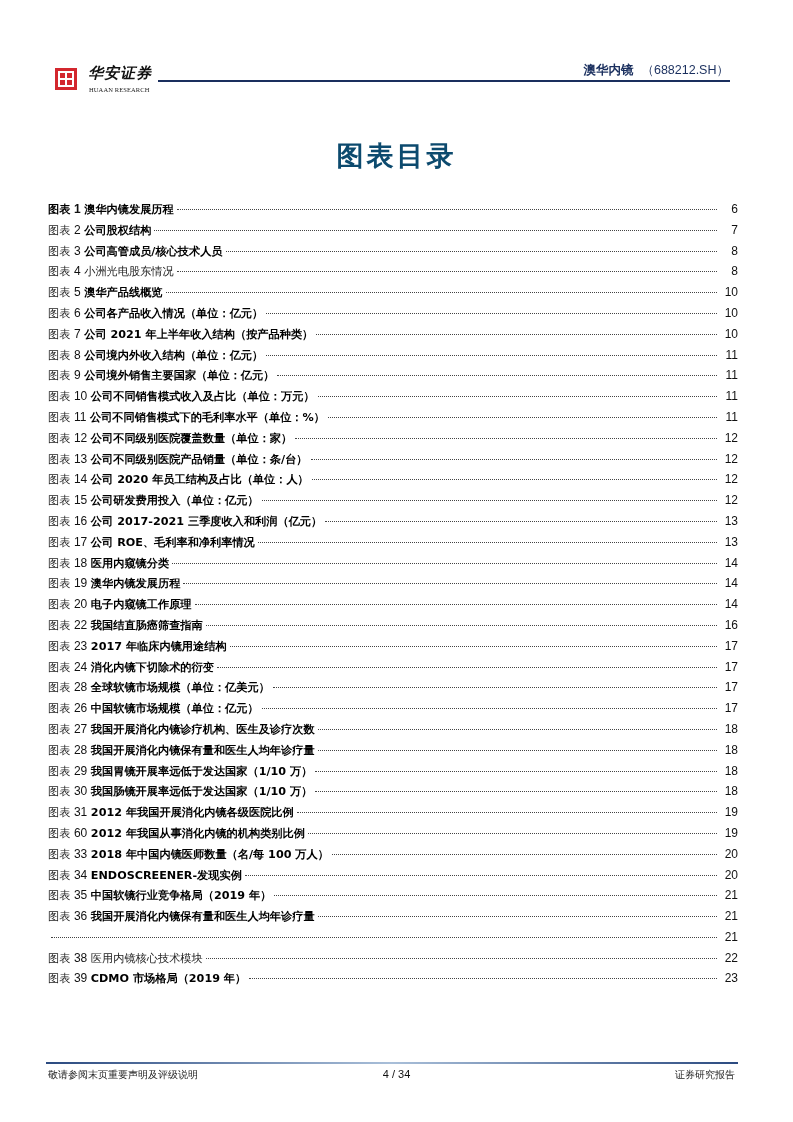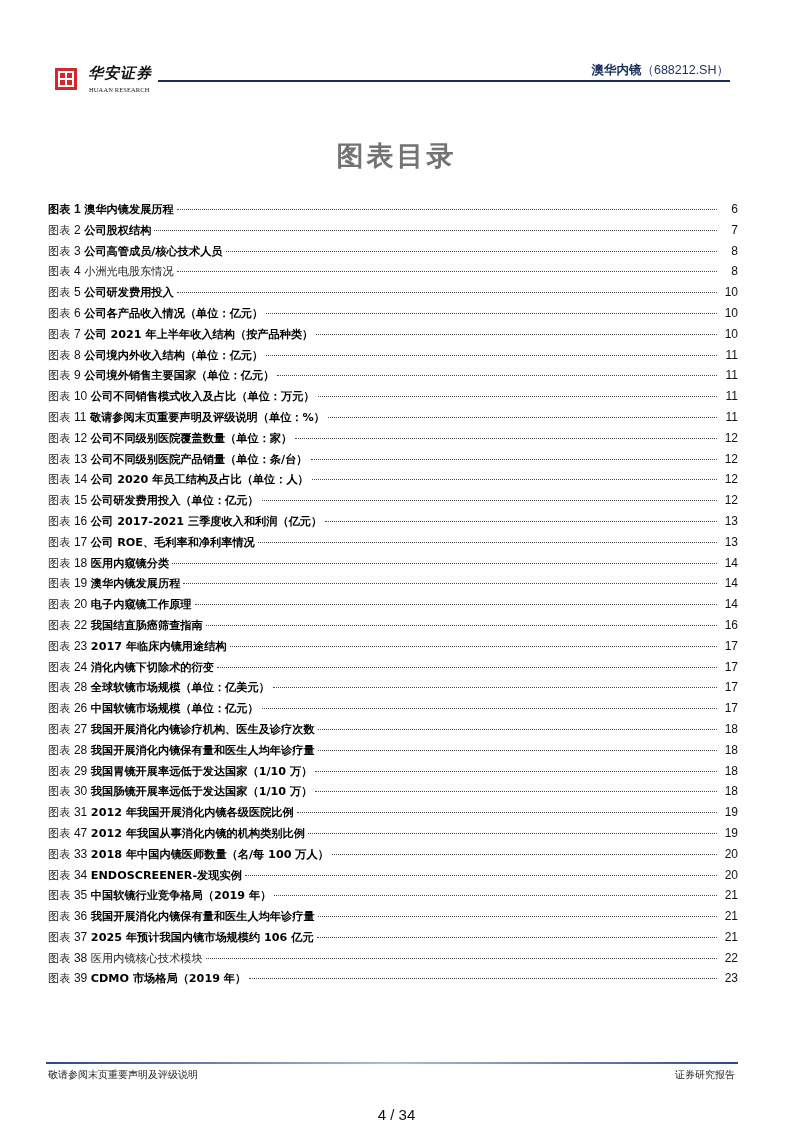--- a/index.html
+++ b/index.html
@@ -12,43 +12,43 @@
                       border: 2px solid #fff; box-sizing: border-box; }
   .logo-mark .h { position: absolute; left: 3px; top: 10px; width: 16px; height: 2px; background: #fff; }
   .logo-mark .v { position: absolute; left: 10px; top: 3px; width: 2px; height: 16px; background: #fff; }
   .logo-cn { position: absolute; left: 88px; top: 64px; font-family: "DejaVu Serif", serif;
              font-size: 15px; font-weight: bold; letter-spacing: 1px; color: #111; font-style: italic; }
   .logo-en { position: absolute; left: 89px; top: 86px; font-family: "Liberation Serif", serif;
              font-size: 6.5px; color: #222; letter-spacing: 0.1px; }
   .header-line { position: absolute; left: 158px; top: 80px; width: 572px; height: 1.5px; background: #1a2f5e; }
   .header-right { position: absolute; right: 64px; top: 62px; font-size: 12.5px; font-weight: bold;
                   color: #1a2f5e; white-space: nowrap; }
-  .header-right .code { font-family: "Liberation Sans", sans-serif; font-weight: normal; }
+  .header-right .code { font-family: "Liberation Sans", sans-serif; font-weight: normal; margin-left: 8px; }
   .page-title { position: absolute; left: 0; width: 793px; top: 138px; text-align: center;
-                font-family: Liberation Serif, serif; font-size: 27px; font-weight: bold; color: #737373;
+                font-family: Liberation Serif, serif; font-size: 27px; font-weight: bold; color: #0c4a6e;
                 letter-spacing: 3px; }
   .toc { position: absolute; left: 48px; top: 201px; width: 690px; }
   .toc-row { position: relative; height: 20.8px; line-height: 16px; font-size: 11.2px;
              display: flex; align-items: baseline; white-space: nowrap; }
   .toc-label { flex: 0 0 auto; }
   .toc-label .pre { color: #222; font-family: "DejaVu Serif", serif; font-weight: normal; }
   .toc-label .num { font-family: "Liberation Sans", sans-serif; font-size: 12px; color: #111; }
   .toc-label .txt { font-weight: bold; color: #000; }
   .toc-label .txt.light { font-weight: normal; font-family: Liberation Mono, monospace; color: #222; }
   .toc-row.first .pre { font-weight: bold; color: #000; }
   .toc-row.first .num { font-weight: bold; }
   .dots { flex: 1 1 auto; border-bottom: 1.2px dotted #444; margin: 0 3px; transform: translateY(-3px); min-width: 20px; }
   .toc-page { flex: 0 0 auto; width: 18px; text-align: right; font-family: "Liberation Sans", sans-serif;
               font-size: 12px; color: #111; }
   .footer-line { position: absolute; left: 46px; top: 1062px; width: 692px; height: 2px;
                  background: linear-gradient(to right, #2b4a80, #a9bfd9 50%, #2b4a80); }
   .footer-left { position: absolute; left: 48px; top: 1068px; font-family: "DejaVu Serif", serif;
                  font-size: 10px; color: #222; }
   .footer-center { position: absolute; left: 0; width: 793px; top: 1068px; text-align: center;
-                   font-family: "Liberation Sans", sans-serif; font-size: 15px; color: #111; margin-top: 38px; }
+                   font-family: "Liberation Sans", sans-serif; font-size: 11px; color: #111; }
   .footer-right { position: absolute; right: 58px; top: 1068px; font-family: Liberation Mono, monospace;
                   font-size: 10px; color: #222; }
 </style>
 </head>
 <body>
 
 <div class="header">
   <div class="logo-mark">
     <div class="inner"></div>
       <div class="h"></div>
@@ -79,21 +79,21 @@
       <span class="toc-label"><span class="pre">图表</span> <span class="num">3</span> <span class="txt">公司高管成员/核心技术人员</span></span>
       <span class="dots"></span>
       <span class="toc-page">8</span>
     </div>
     <div class="toc-row">
       <span class="toc-label"><span class="pre">图表</span> <span class="num">4</span> <span class="txt light">小洲光电股东情况</span></span>
       <span class="dots"></span>
       <span class="toc-page">8</span>
     </div>
     <div class="toc-row">
-      <span class="toc-label"><span class="pre">图表</span> <span class="num">5</span> <span class="txt">公司研发费用投入</span></span>
+      <span class="toc-label"><span class="pre">图表</span> <span class="num">5</span> <span class="txt">澳华产品线概览</span></span>
       <span class="dots"></span>
       <span class="toc-page">10</span>
     </div>
     <div class="toc-row">
       <span class="toc-label"><span class="pre">图表</span> <span class="num">6</span> <span class="txt">公司各产品收入情况（单位：亿元）</span></span>
       <span class="dots"></span>
       <span class="toc-page">10</span>
     </div>
     <div class="toc-row">
       <span class="toc-label"><span class="pre">图表</span> <span class="num">7</span> <span class="txt">公司 2021 年上半年收入结构（按产品种类）</span></span>
@@ -109,21 +109,21 @@
       <span class="toc-label"><span class="pre">图表</span> <span class="num">9</span> <span class="txt">公司境外销售主要国家（单位：亿元）</span></span>
       <span class="dots"></span>
       <span class="toc-page">11</span>
     </div>
     <div class="toc-row">
       <span class="toc-label"><span class="pre">图表</span> <span class="num">10</span> <span class="txt">公司不同销售模式收入及占比（单位：万元）</span></span>
       <span class="dots"></span>
       <span class="toc-page">11</span>
     </div>
     <div class="toc-row">
-      <span class="toc-label"><span class="pre">图表</span> <span class="num">11</span> <span class="txt">敬请参阅末页重要声明及评级说明（单位：%）</span></span>
+      <span class="toc-label"><span class="pre">图表</span> <span class="num">11</span> <span class="txt">公司不同销售模式下的毛利率水平（单位：%）</span></span>
       <span class="dots"></span>
       <span class="toc-page">11</span>
     </div>
     <div class="toc-row">
       <span class="toc-label"><span class="pre">图表</span> <span class="num">12</span> <span class="txt">公司不同级别医院覆盖数量（单位：家）</span></span>
       <span class="dots"></span>
       <span class="toc-page">12</span>
     </div>
     <div class="toc-row">
       <span class="toc-label"><span class="pre">图表</span> <span class="num">13</span> <span class="txt">公司不同级别医院产品销量（单位：条/台）</span></span>
@@ -209,21 +209,21 @@
       <span class="toc-label"><span class="pre">图表</span> <span class="num">30</span> <span class="txt">我国肠镜开展率远低于发达国家（1/10 万）</span></span>
       <span class="dots"></span>
       <span class="toc-page">18</span>
     </div>
     <div class="toc-row">
       <span class="toc-label"><span class="pre">图表</span> <span class="num">31</span> <span class="txt">2012 年我国开展消化内镜各级医院比例</span></span>
       <span class="dots"></span>
       <span class="toc-page">19</span>
     </div>
     <div class="toc-row">
-      <span class="toc-label"><span class="pre">图表</span> <span class="num">47</span> <span class="txt">2012 年我国从事消化内镜的机构类别比例</span></span>
+      <span class="toc-label"><span class="pre">图表</span> <span class="num">60</span> <span class="txt">2012 年我国从事消化内镜的机构类别比例</span></span>
       <span class="dots"></span>
       <span class="toc-page">19</span>
     </div>
     <div class="toc-row">
       <span class="toc-label"><span class="pre">图表</span> <span class="num">33</span> <span class="txt">2018 年中国内镜医师数量（名/每 100 万人）</span></span>
       <span class="dots"></span>
       <span class="toc-page">20</span>
     </div>
     <div class="toc-row">
       <span class="toc-label"><span class="pre">图表</span> <span class="num">34</span> <span class="txt">ENDOSCREENER-发现实例</span></span>
@@ -234,21 +234,20 @@
       <span class="toc-label"><span class="pre">图表</span> <span class="num">35</span> <span class="txt">中国软镜行业竞争格局（2019 年）</span></span>
       <span class="dots"></span>
       <span class="toc-page">21</span>
     </div>
     <div class="toc-row">
       <span class="toc-label"><span class="pre">图表</span> <span class="num">36</span> <span class="txt">我国开展消化内镜保有量和医生人均年诊疗量</span></span>
       <span class="dots"></span>
       <span class="toc-page">21</span>
     </div>
     <div class="toc-row">
-      <span class="toc-label"><span class="pre">图表</span> <span class="num">37</span> <span class="txt">2025 年预计我国内镜市场规模约 106 亿元</span></span>
       <span class="dots"></span>
       <span class="toc-page">21</span>
     </div>
     <div class="toc-row">
       <span class="toc-label"><span class="pre">图表</span> <span class="num">38</span> <span class="txt light">医用内镜核心技术模块</span></span>
       <span class="dots"></span>
       <span class="toc-page">22</span>
     </div>
     <div class="toc-row">
       <span class="toc-label"><span class="pre">图表</span> <span class="num">39</span> <span class="txt">CDMO 市场格局（2019 年）</span></span>

